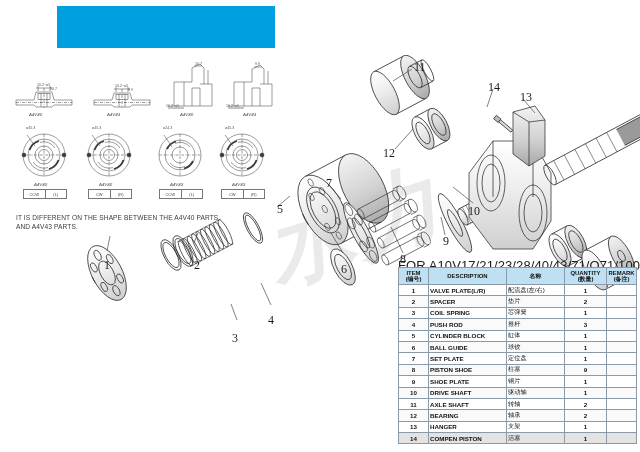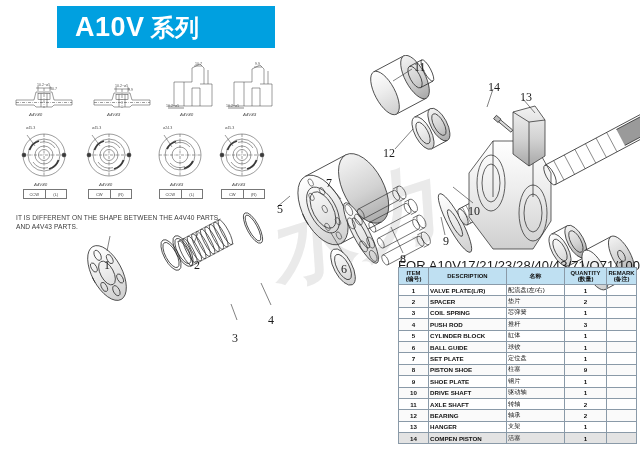--- a/index.html
+++ b/index.html
@@ -85,23 +85,20 @@
   tbody tr:nth-child(even) td{background:#fafafa;}
   tbody tr:last-child td{background:#e3e3e3;}
   td.c-item{font-weight:bold;}
 </style>
 </head>
 <body>
 
 <div id="page">
 
   <div class="banner"></div>
-  <div class="banner-title">
-    <span>A10V</span><span class="cjk">系列</span>
-  </div>
 
   <div class="watermark">水力</div>
 
   <svg class="draw" style="left:8px;top:62px;" width="150" height="58" viewBox="0 0 150 58">
     <g stroke="#3a3a3a" fill="none" stroke-width="0.5">
 
       <path d="M8 38 L26 38 L28 30 L44 30 L46 38 L64 38 L64 43 L46 43 L44 45 L28 45 L26 43 L8 43 Z"></path>
       <rect x="30" y="31.5" width="12" height="6"></rect>
       <path d="M33 31.5 L33 45 M39 31.5 L39 45"></path>
       <path d="M8 40.5 L64 40.5" stroke-dasharray="3,1.2,0.6,1.2"></path>

